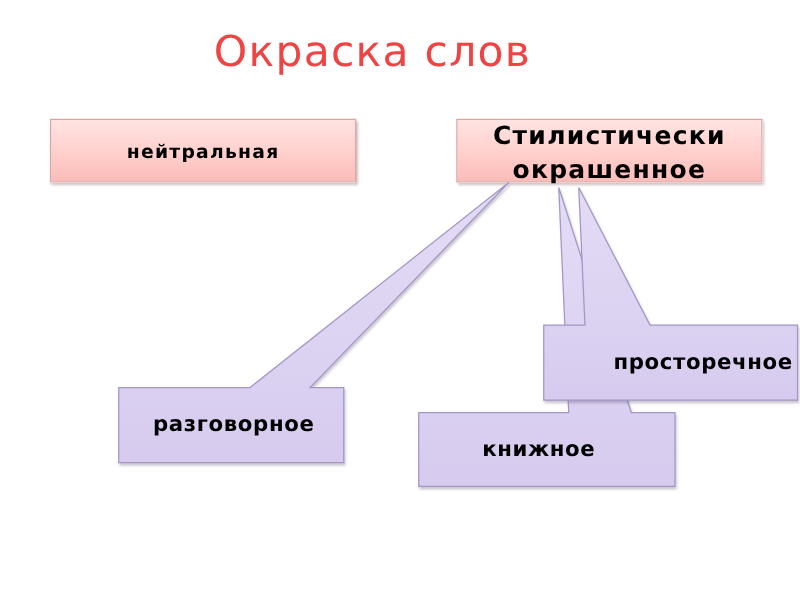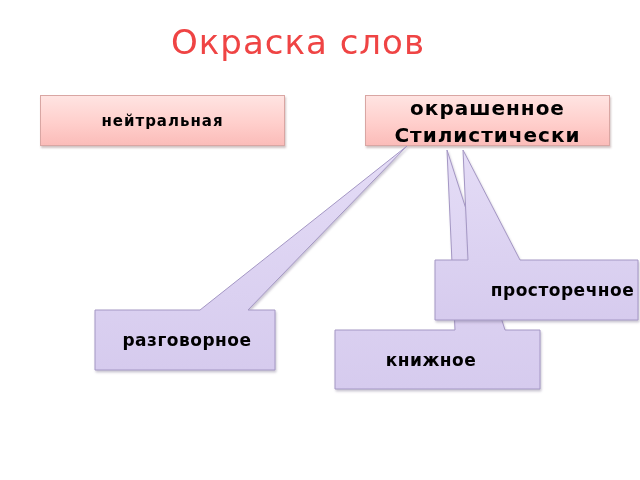--- a/index.html
+++ b/index.html
@@ -81,22 +81,22 @@
 <body>
 
 <div class="title">Окраска слов</div>
 
 <div class="pink-box box-neutral">
   <span>нейтральная</span>
 </div>
 
 <div class="pink-box box-stylistic">
   <div>
+    <div>Стилистически</div>
     <div>окрашенное</div>
-    <div>Стилистически</div>
   </div>
 </div>
 
 <svg class="callout-layer" width="640" height="480" viewBox="0 0 640 480" xmlns="http://www.w3.org/2000/svg">
   <defs>
     <linearGradient id="lav" x1="0" y1="0" x2="0" y2="1">
       <stop offset="0" stop-color="#e4dcf6"></stop>
       <stop offset="1" stop-color="#d6cbee"></stop>
     </linearGradient>
     <filter id="sh" x="-5%" y="-5%" width="115%" height="120%">

